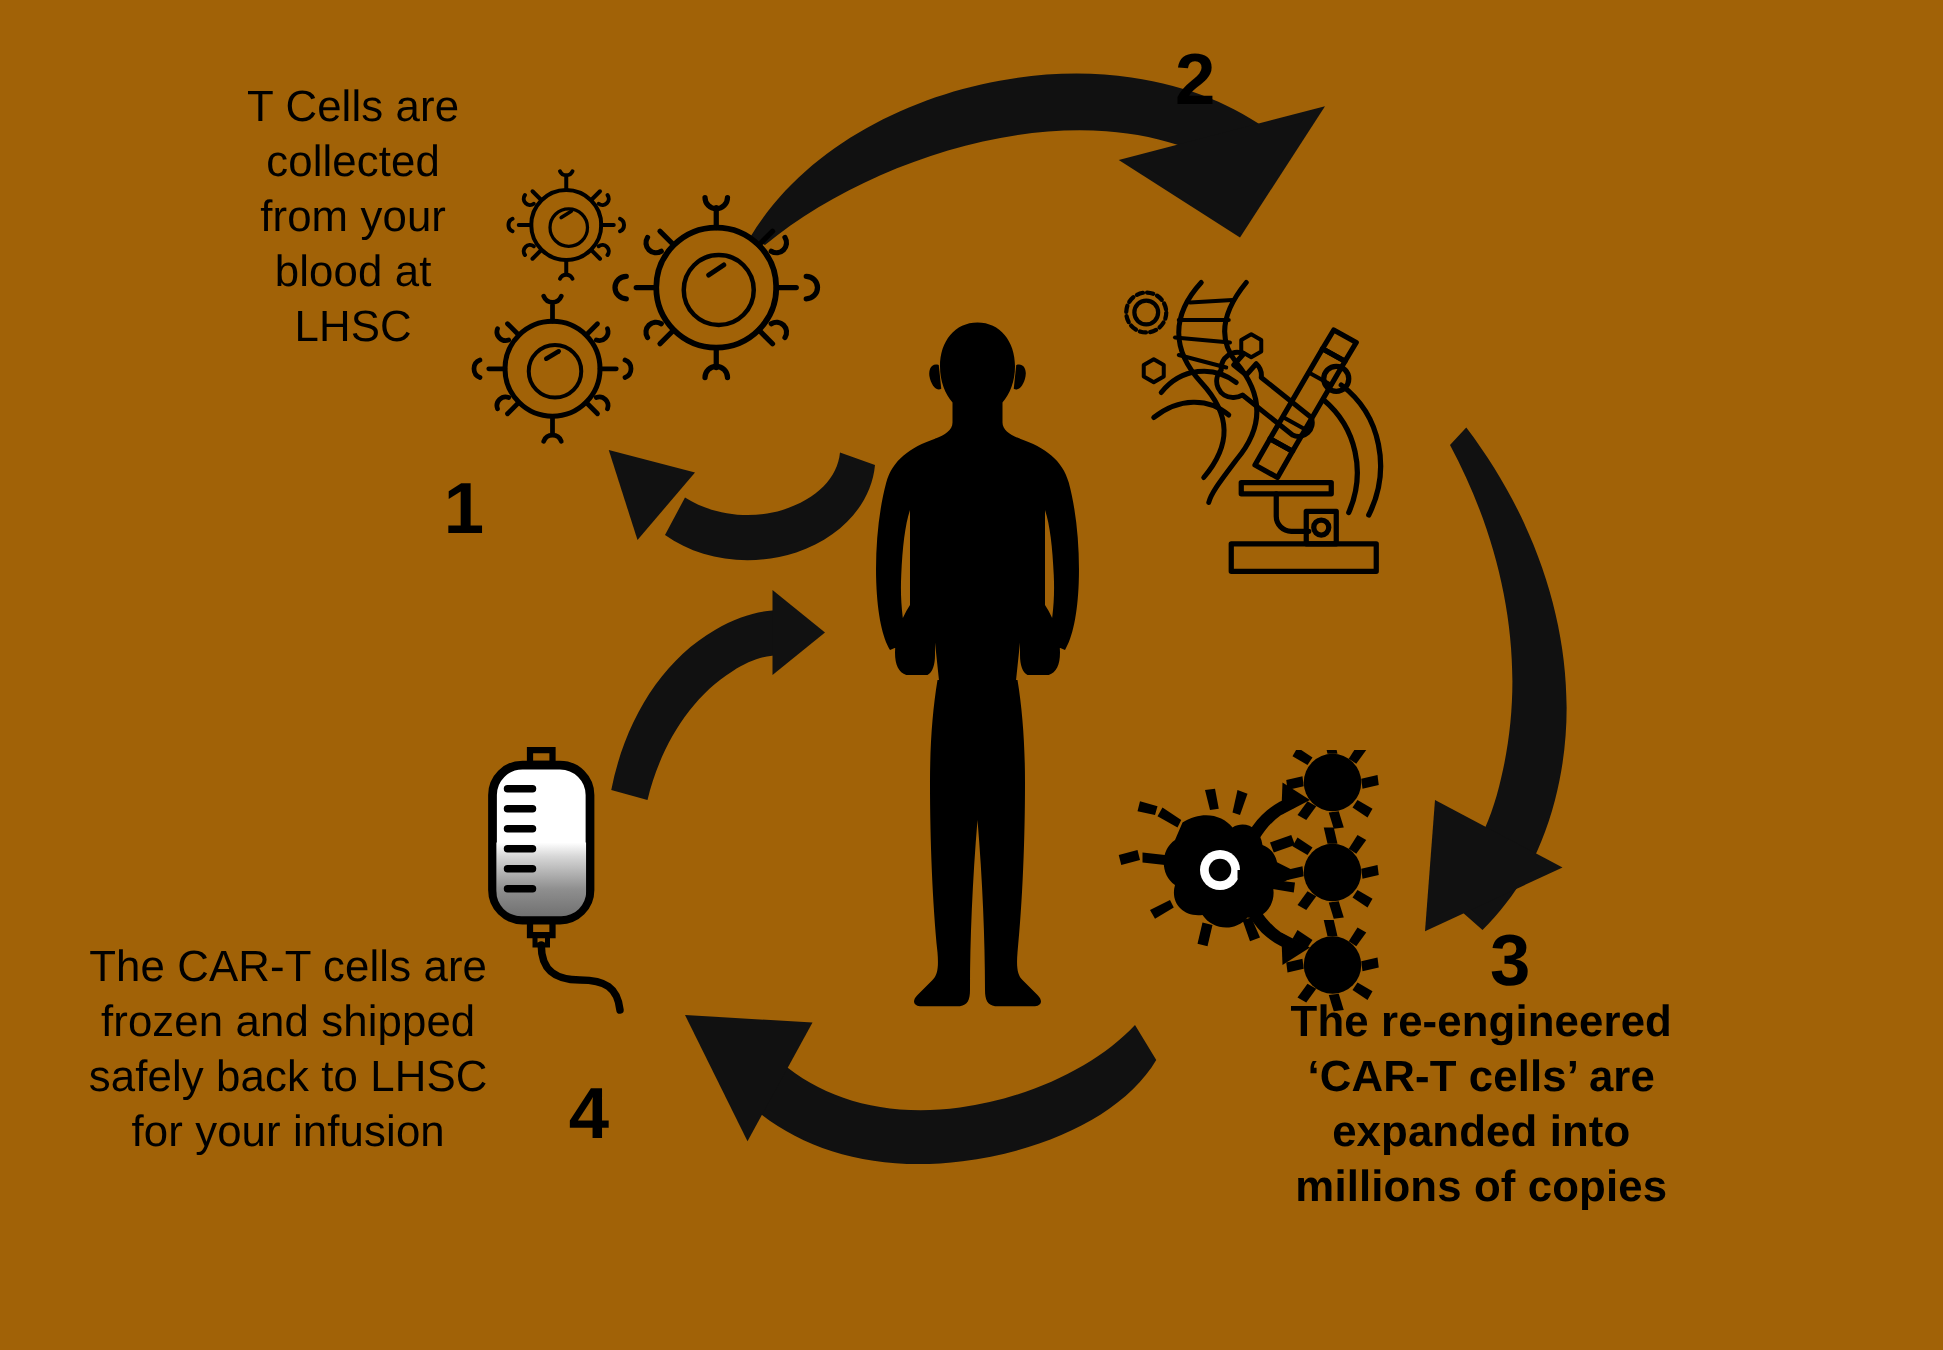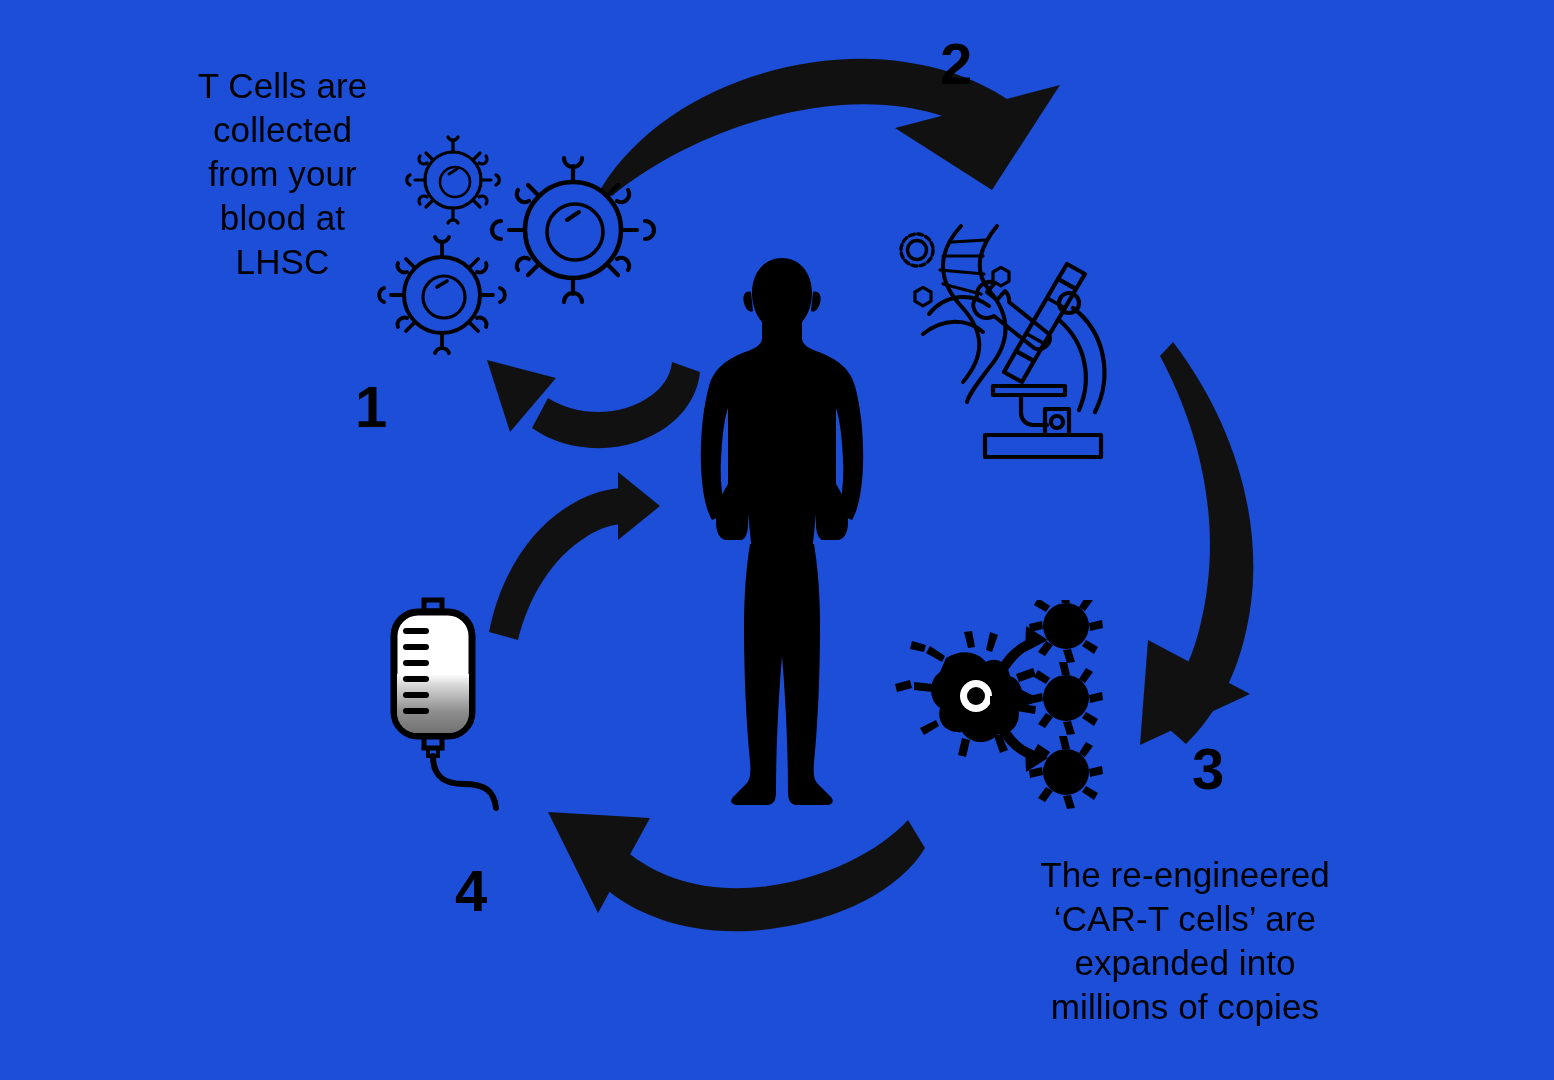--- a/index.html
+++ b/index.html
@@ -4,21 +4,21 @@
 <style>
   html, body {
     margin: 0;
     padding: 0;
     background: #ffffff;
   }
   #canvas {
     position: relative;
     width: 1554px;
     height: 1080px;
-    background: #1d4ed8;
+    background: #a16207;
     overflow: hidden;
     font-family: "Liberation Sans", sans-serif;
     color: #000000;
   }
   .step-text {
     position: absolute;
     text-align: center;
     font-size: 35px;
     line-height: 44px;
     color: #000000;
@@ -344,21 +344,21 @@
             <path d="M 5,23 l 4,13 l -8,1 l -4,-13 Z"></path>
             <path d="M -13,19 l -8,11 l -7,-4 l 8,-11 Z"></path>
             <path d="M -23,3 l -13,3 l -1,-8 l 13,-3 Z"></path>
             <path d="M -20,-14 l -12,-7 l 4,-7 l 12,8 Z"></path>
           </g>
         </g>
       </g>
     </svg>
   </div>
 
-  <div class="step-text" style="left:1020px; top:853px; width:330px;">The re-engineered
+  <div class="step-text" style="left:1020px; top:796px; width:330px;font-weight:bold;">The re-engineered
 ‘CAR-T cells’ are
 expanded into
 millions of copies</div>
 
   <div class="step-num" style="left:1192px; top:740px;">3</div>
 
   <div class="icon-box" style="left:372px; top:592px; width:180px; height:230px;">
     <svg width="180" height="230" viewBox="0 0 180 230" xmlns="http://www.w3.org/2000/svg">
       <defs>
         <linearGradient id="bagFill" x1="0" y1="0" x2="0" y2="1">
@@ -389,20 +389,24 @@
         <path d="M 34,119 h 20"></path>
       </g>
 
       <path d="M 52,144 h 18 v 12 h -18 Z" fill="none" stroke="#000" stroke-width="5"></path>
       <path d="M 56,156 h 10 v 8 h -10 Z" fill="none" stroke="#000" stroke-width="4"></path>
 
       <path d="M 61,164 C 61,186 74,192 92,192 C 112,192 122,198 124,216" fill="none" stroke="#000" stroke-width="6" stroke-linecap="round"></path>
     </svg>
   </div>
 
+  <div class="step-text" style="left:58px; top:752px; width:345px;">The CAR-T cells are
+frozen and shipped
+safely back to LHSC
+for your infusion</div>
 
   <div class="step-num" style="left:455px; top:862px;">4</div>
 
   <div class="icon-box" style="left:672px; top:252px; width:220px; height:560px;">
     <svg width="220" height="560" viewBox="0 0 220 560" xmlns="http://www.w3.org/2000/svg">
       <g fill="#000">
 
         <path d="M 110,6
                  C 92,6 80,21 80,41
                  C 80,53 84,63 90,70

